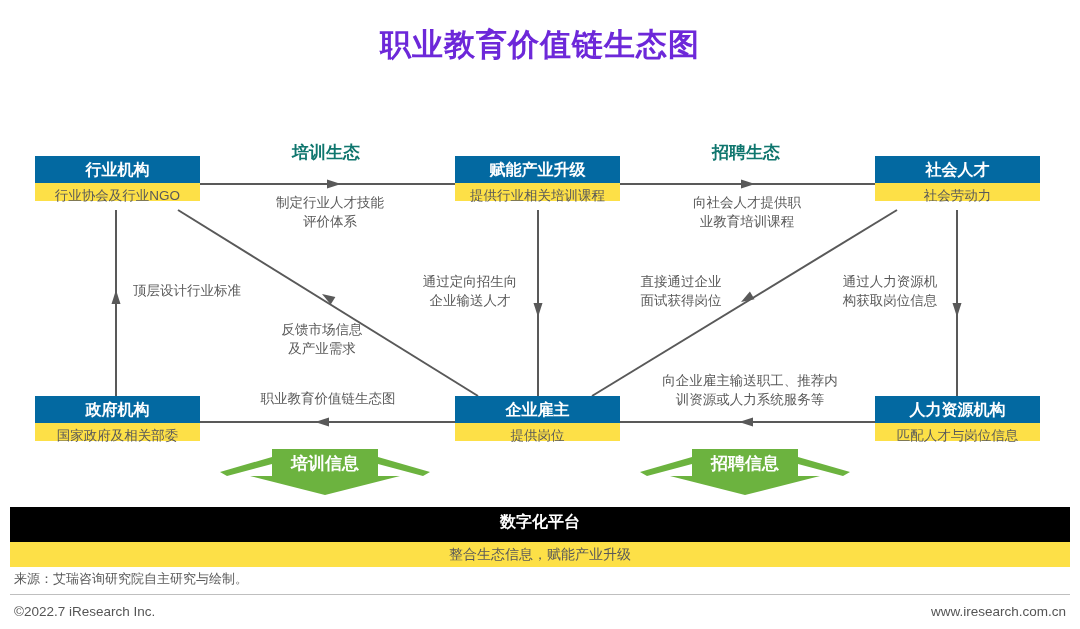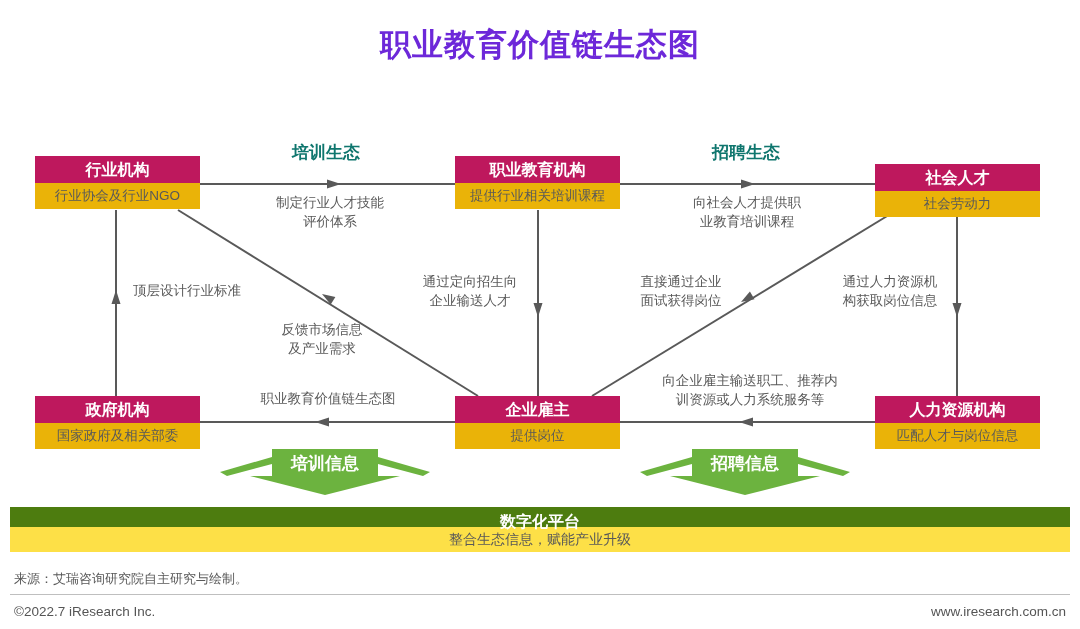--- a/index.html
+++ b/index.html
@@ -2,35 +2,35 @@
 <html><head>
 <meta charset="utf-8">
 <style>
   html,body{margin:0;padding:0;background:#ffffff;}
   body{font-family:"Liberation Sans","DejaVu Sans",sans-serif;}
   #stage{position:relative;width:1080px;height:629px;background:#ffffff;overflow:hidden;}
   #title{position:absolute;left:0;top:24px;width:1080px;text-align:center;
          font-size:31px;font-weight:bold;color:#6d28d9;letter-spacing:1px;}
   #connectors{position:absolute;left:0;top:0;z-index:1;}
   .node{position:absolute;width:165px;z-index:2;}
-  .node-head{height:27px;line-height:27px;background:#be185d;color:#ffffff;
+  .node-head{height:27px;line-height:27px;background:#0369a1;color:#ffffff;
              font-size:16px;font-weight:bold;text-align:center;}
-  .node-sub{height:26px;line-height:26px;background:#eab308;color:#595959;
+  .node-sub{height:18px;line-height:26px;background:#fde047;color:#595959;
             font-size:13.5px;text-align:center;}
   .section-label{position:absolute;z-index:2;font-size:17px;font-weight:bold;color:#0f766e;
                  transform:translateX(-50%);white-space:nowrap;}
   .edge-label{position:absolute;z-index:2;font-size:13.5px;color:#595959;line-height:19px;
               text-align:center;white-space:pre-line;transform:translateX(-50%);}
   .edge-label.left-align{transform:none;text-align:left;}
   .banner{position:absolute;width:210px;height:46px;z-index:2;}
   .banner svg{position:absolute;left:0;top:0;}
   .banner-text{position:absolute;left:0;top:3px;width:210px;text-align:center;
                font-size:17px;font-weight:bold;color:#ffffff;}
   .platform{position:absolute;left:10px;top:507px;width:1060px;z-index:2;}
-  .platform-head{height:20px;line-height:29px;background:#4d7c0f;color:#ffffff;
+  .platform-head{height:35px;line-height:29px;background:#000000;color:#ffffff;
                  font-size:16px;font-weight:bold;text-align:center;}
   .platform-sub{height:25px;line-height:25px;background:#fde047;color:#595959;
                 font-size:14px;text-align:center;}
   #source-note{position:absolute;left:14px;top:570px;font-size:13px;color:#595959;z-index:2;}
   #footer-divider{position:absolute;left:10px;right:10px;top:594px;height:1px;background:#bfbfbf;z-index:2;}
   #footer-copyright{position:absolute;left:14px;top:604px;font-size:13.5px;color:#555555;z-index:2;}
   #footer-website{position:absolute;right:14px;top:604px;font-size:13.5px;color:#555555;text-align:right;z-index:2;}
 </style>
 </head>
 <body>
@@ -65,24 +65,24 @@
   </svg>
 
   <div class="section-label" style="left:326px;top:141px;">培训生态</div>
   <div class="section-label" style="left:746px;top:141px;">招聘生态</div>
 
   <div class="node" style="left:35px;top:156px;">
     <div class="node-head">行业机构</div>
     <div class="node-sub">行业协会及行业NGO</div>
   </div>
   <div class="node" style="left:455px;top:156px;">
-    <div class="node-head">职业教育机构</div>
+    <div class="node-head">赋能产业升级</div>
     <div class="node-sub">提供行业相关培训课程</div>
   </div>
-  <div class="node" style="left:875px;top:164px;">
+  <div class="node" style="left:875px;top:156px;">
     <div class="node-head">社会人才</div>
     <div class="node-sub">社会劳动力</div>
   </div>
 
   <div class="node" style="left:35px;top:396px;">
     <div class="node-head">政府机构</div>
     <div class="node-sub">国家政府及相关部委</div>
   </div>
   <div class="node" style="left:455px;top:396px;">
     <div class="node-head">企业雇主</div>

